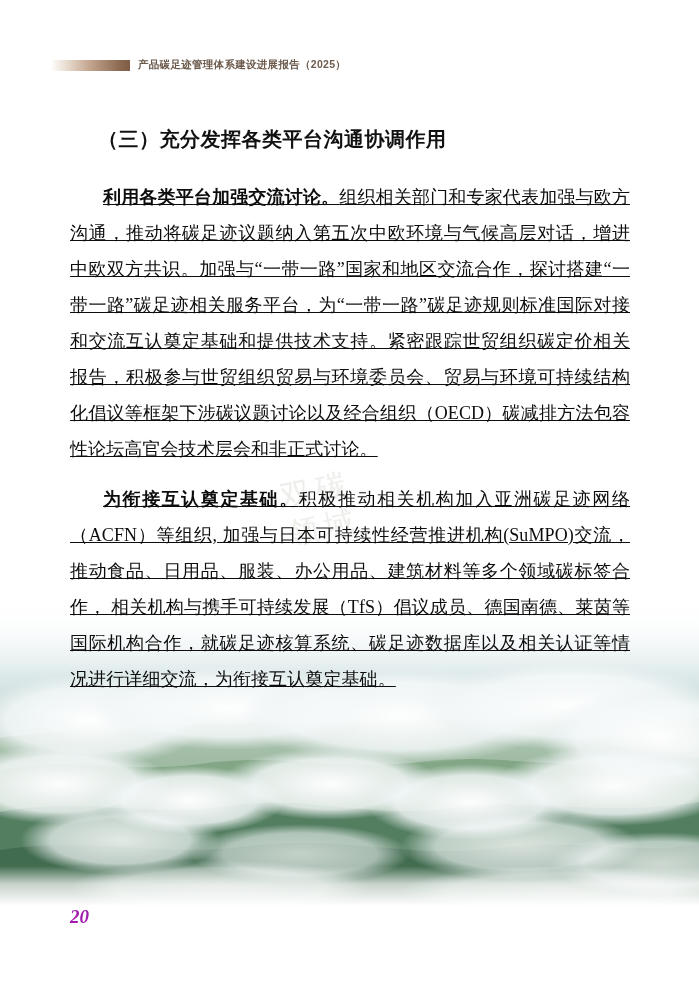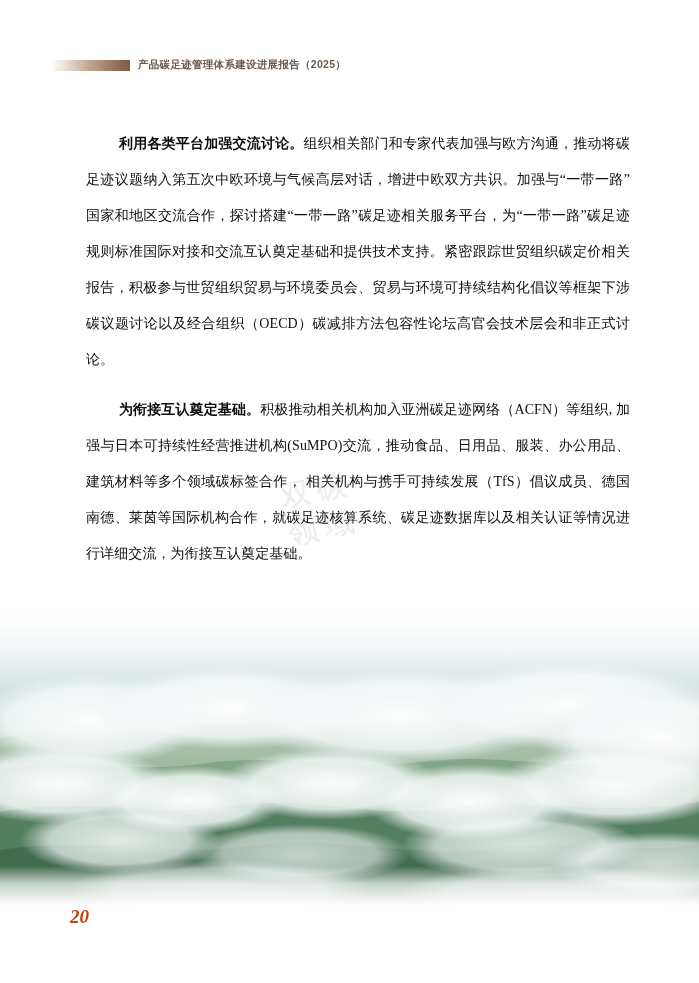--- a/index.html
+++ b/index.html
@@ -61,28 +61,29 @@
   .section-heading {
     font-size: 20px;
     font-weight: bold;
     color: #111111;
     letter-spacing: 0.5px;
     margin: 0 0 26px 0;
     text-align: left;
     text-indent: 28px;
   }
   p.para {
-    font-size: 14px;
+    font-size: 18px;
     line-height: 36px;
     color: #0d0d0d;
-    margin: 0 0 14px 16px;
+    margin: 0 0 14px 0;
     text-align: justify;
     text-justify: inter-ideograph;
     text-indent: 33px;
     letter-spacing: 0.1px;
+    text-decoration: underline;
   }
   p.para:last-child { margin-bottom: 0; }
   .lead {
     font-weight: bold;
   }
 
   
   .watermark {
     position: absolute;
     top: 470px;
@@ -132,21 +133,21 @@
 
   
   .folio {
     position: absolute;
     left: 70px;
     top: 906px;
     font-family: "Liberation Serif", serif;
     font-weight: bold;
     font-style: italic;
     font-size: 19px;
-    color: #c2410c;
+    color: #a21caf;
     z-index: 6;
   }
 </style>
 </head>
 <body>
 
 <div class="page">
 
   <div class="header">
     <span class="header-bar"></span>
@@ -214,20 +215,21 @@
     <div class="photo-fade-top"></div>
     <div class="photo-fade-bottom"></div>
   </div>
 
   <div class="watermark">
     <div class="watermark-text">双碳</div>
     <div class="watermark-text">领域</div>
   </div>
 
   <div class="content">
+    <h2 class="section-heading">（三）充分发挥各类平台沟通协调作用</h2>
 
     <p class="para"><span class="lead">利用各类平台加强交流讨论。</span><span>组织相关部门和专家代表加强与欧方沟通，推动将碳足迹议题纳入第五次中欧环境与气候高层对话，增进中欧双方共识。加强与“一带一路”国家和地区交流合作，探讨搭建“一带一路”碳足迹相关服务平台，为“一带一路”碳足迹规则标准国际对接和交流互认奠定基础和提供技术支持。紧密跟踪世贸组织碳定价相关报告，积极参与世贸组织贸易与环境委员会、贸易与环境可持续结构化倡议等框架下涉碳议题讨论以及经合组织（OECD）碳减排方法包容性论坛高官会技术层会和非正式讨论。</span></p>
 
     <p class="para"><span class="lead">为衔接互认奠定基础。</span><span>积极推动相关机构加入亚洲碳足迹网络（ACFN）等组织, 加强与日本可持续性经营推进机构(SuMPO)交流，推动食品、日用品、服装、办公用品、建筑材料等多个领域碳标签合作， 相关机构与携手可持续发展（TfS）倡议成员、德国南德、莱茵等国际机构合作，就碳足迹核算系统、碳足迹数据库以及相关认证等情况进行详细交流，为衔接互认奠定基础。</span></p>
   </div>
 
   <div class="folio">20</div>
 
 </div>
 

